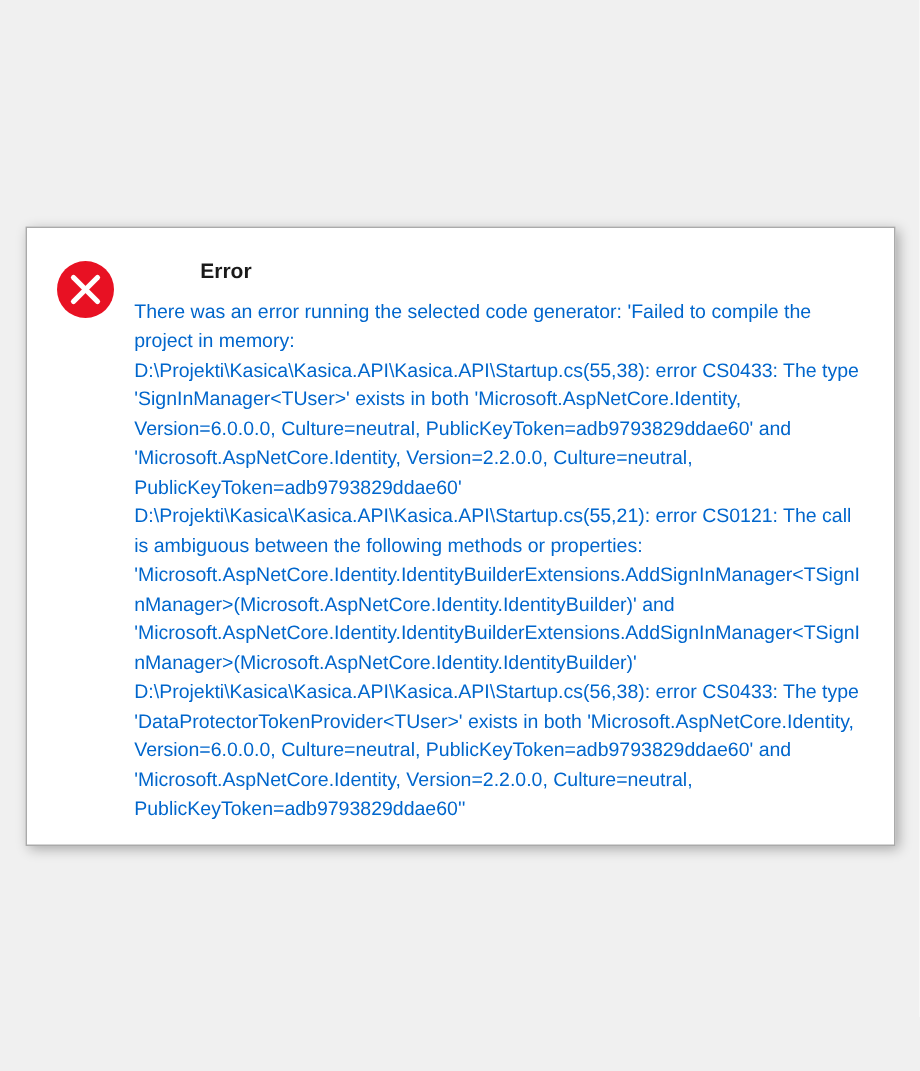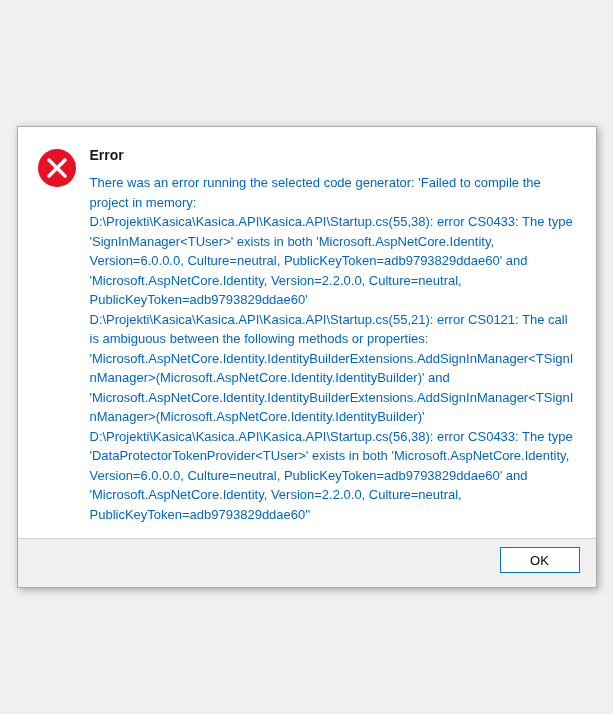--- a/index.html
+++ b/index.html
@@ -52,20 +52,21 @@
       flex-direction: column;
       gap: 6px;
       flex: 1;
     }
 
     .dialog-title {
       font-size: 14px;
       font-weight: 600;
       color: #1a1a1a;
       margin-bottom: 4px;
+      margin-left: 44px;
     }
 
     .dialog-message {
       font-size: 13px;
       color: #0066cc;
       line-height: 1.5;
       word-break: break-word;
     }
 
     .dialog-footer {
@@ -106,16 +107,13 @@
       <div class="dialog-message">
         There was an error running the selected code generator: 'Failed to compile the project in memory:<br>
         D:\Projekti\Kasica\Kasica.API\Kasica.API\Startup.cs(55,38): error CS0433: The type 'SignInManager&lt;TUser&gt;' exists in both 'Microsoft.AspNetCore.Identity, Version=6.0.0.0, Culture=neutral, PublicKeyToken=adb9793829ddae60' and 'Microsoft.AspNetCore.Identity, Version=2.2.0.0, Culture=neutral, PublicKeyToken=adb9793829ddae60'<br>
         D:\Projekti\Kasica\Kasica.API\Kasica.API\Startup.cs(55,21): error CS0121: The call is ambiguous between the following methods or properties:<br>
         'Microsoft.AspNetCore.Identity.IdentityBuilderExtensions.AddSignInManager&lt;TSignInManager&gt;(Microsoft.AspNetCore.Identity.IdentityBuilder)' and<br>
         'Microsoft.AspNetCore.Identity.IdentityBuilderExtensions.AddSignInManager&lt;TSignInManager&gt;(Microsoft.AspNetCore.Identity.IdentityBuilder)'<br>
         D:\Projekti\Kasica\Kasica.API\Kasica.API\Startup.cs(56,38): error CS0433: The type 'DataProtectorTokenProvider&lt;TUser&gt;' exists in both 'Microsoft.AspNetCore.Identity, Version=6.0.0.0, Culture=neutral, PublicKeyToken=adb9793829ddae60' and 'Microsoft.AspNetCore.Identity, Version=2.2.0.0, Culture=neutral, PublicKeyToken=adb9793829ddae60''
       </div>
     </div>
   </div>
-  <div class="dialog-footer">
-    <button class="ok-button">OK</button>
-  </div>
 </div>
 
 </body></html>

